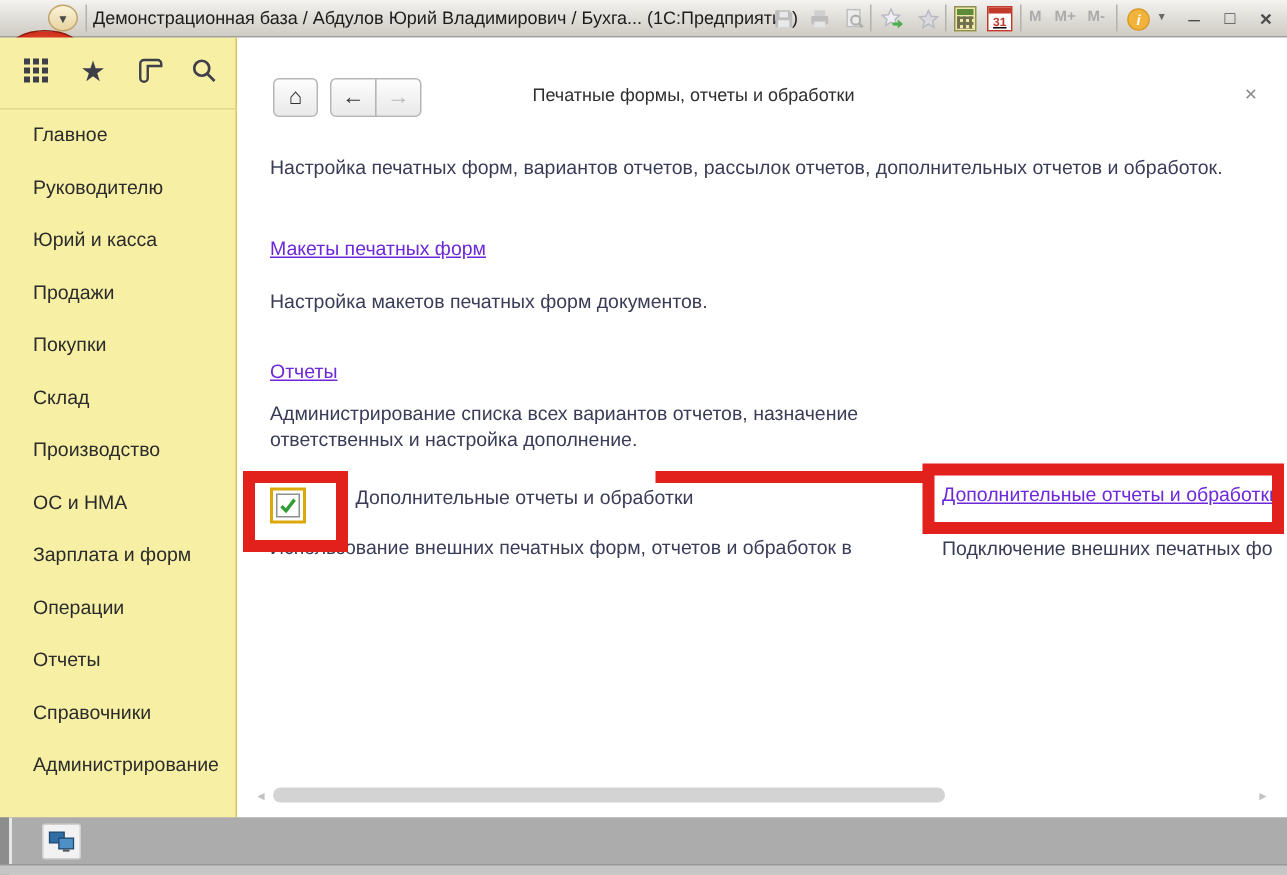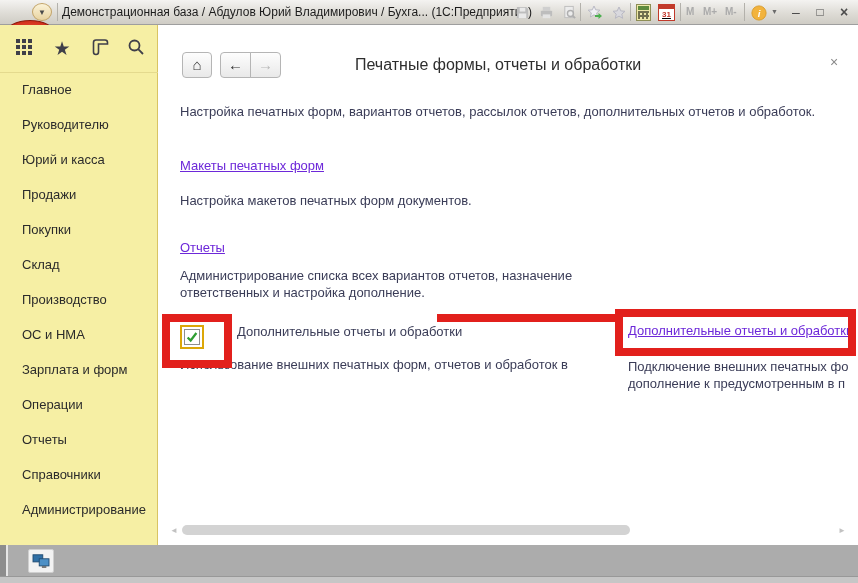--- a/index.html
+++ b/index.html
@@ -42,21 +42,21 @@
   .side-tool .star-ch { font-size:19px; line-height:24px; color:#3F3F49; }
   .side-item { position:absolute; left:22px; width:130px; font-size:13px; color:#2B2B2B;
     white-space:nowrap; cursor:default; }
 
   
   .content { position:absolute; left:158px; top:25px; width:700px; height:520px; background:#FFFFFF; }
   .navbtn { position:absolute; top:27px; height:26px; background:linear-gradient(#FDFDFD,#E9E9E9);
     border:1px solid #B5B5B5; border-radius:4px; text-align:center; font-size:15px; color:#333;
     line-height:24px; }
   .navbtn.dis { color:#B8B8B8; }
-  .page-title { position:absolute; left:197px; top:31px; font-size:16px; color:#2E2E2E; white-space:nowrap; }
+  .page-title { position:absolute; left:197px; top:31px; font-size:12px; color:#2E2E2E; white-space:nowrap; }
   .page-close { position:absolute; left:668px; top:29px; font-size:14px; color:#8A8A8A; width:16px;
     text-align:center; }
   .txt { position:absolute; font-size:13px; color:#3A3C57; white-space:nowrap; }
   .lnk { position:absolute; font-size:13px; color:#6d28d9; text-decoration:underline; white-space:nowrap;
     cursor:pointer; }
   .rightcol { position:absolute; left:470px; width:230px; overflow:hidden; }
 
   
   .chk-focus { position:absolute; left:22px; top:300px; width:24px; height:24px; border:2px solid #DCA708;
     background:#FFF; }
@@ -228,23 +228,20 @@
     </div>
     <div class="txt" style="left:79px; top:299px">Дополнительные отчеты и обработки</div>
     <div class="txt" style="left:22px; top:332px">Использование внешних печатных форм, отчетов и обработок в</div>
 
     <div class="rightcol" style="top:296px; height:20px">
       <span class="lnk" style="position:static">Дополнительные отчеты и обработки</span>
     </div>
     <div class="rightcol" style="top:332px; height:20px">
       <span class="txt" style="position:static">Подключение внешних печатных фо</span>
     </div>
-    <div class="rightcol" style="top:349px; height:20px">
-      <span class="txt" style="position:static">дополнение к предусмотренным в п</span>
-    </div>
 
     <div class="hscroll-track">
       <span class="scr-arrow" style="left:0">◄</span>
       <div class="hscroll-thumb"></div>
       <span class="scr-arrow" style="right:0">►</span>
     </div>
   </div>
 
   <div class="ann" style="left:162px; top:314px; width:70px; height:54px"></div>
   <div class="ann-line" style="left:437px; top:314px; width:182px; height:8px"></div>

